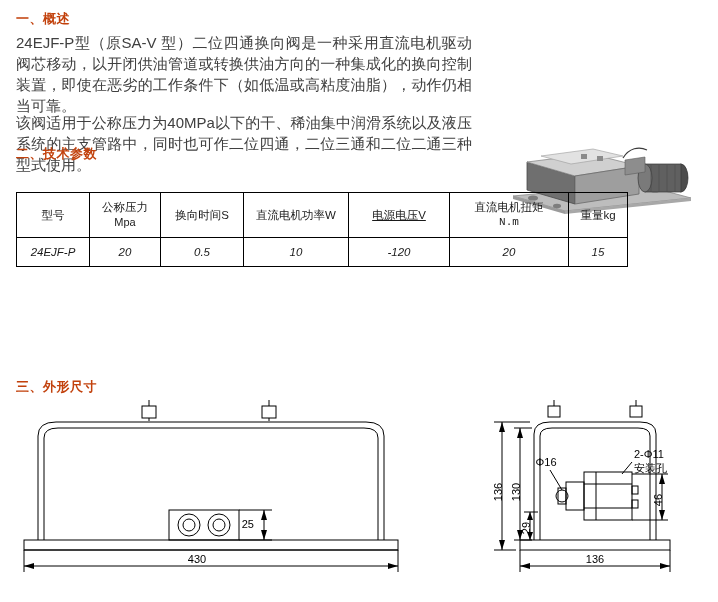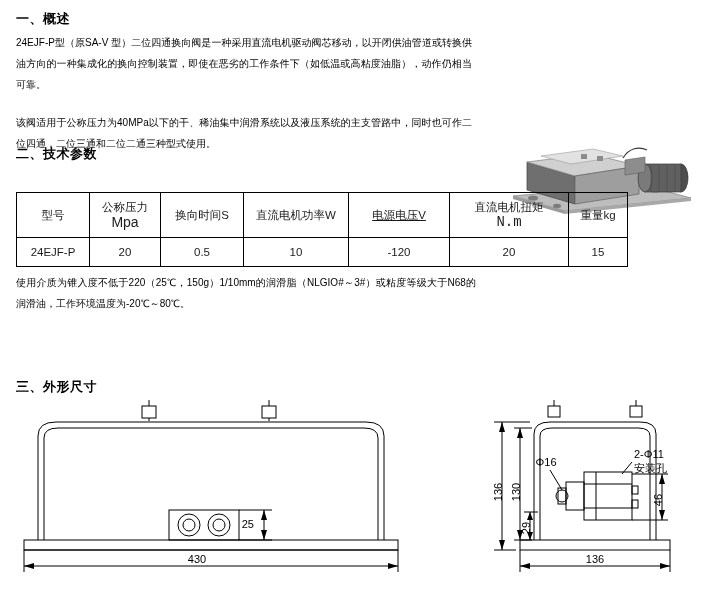--- a/index.html
+++ b/index.html
@@ -16,33 +16,33 @@
     overflow: hidden;
   }
   .page {
     position: relative;
     width: 718px;
     height: 602px;
   }
   .section-title {
     font-size: 13px;
     font-weight: bold;
-    color: #000000;
+    color: #c2410c;
     letter-spacing: 0.5px;
     font-family: Liberation Mono, monospace;
   }
   #sec1-title { position: absolute; left: 16px; top: 10px; }
   #sec2-title { position: absolute; left: 16px; top: 145px; }
   #sec3-title { position: absolute; left: 16px; top: 378px; }
 
   .para {
     position: absolute;
-    font-size: 10px;
+    font-size: 15px;
     line-height: 21px;
-    color: #000000;
+    color: #404040;
     text-align: justify;
   }
   #para1 { left: 16px; top: 32px; width: 456px; }
   #para2 { left: 16px; top: 112px; width: 456px; }
   #para3 { left: 16px; top: 272px; width: 460px; }
 
   
   .photo-wrap {
     position: absolute;
     left: 505px;
@@ -66,29 +66,29 @@
   }
   .spec-table th, .spec-table td {
     border: 1px solid #000;
     text-align: center;
     vertical-align: middle;
     padding: 3px 4px;
     font-weight: normal;
     line-height: 15px;
   }
   .spec-table thead th { height: 38px; }
-  .spec-table tbody td { height: 22px; }
+  .spec-table tbody td { height: 22px; font-style: italic; }
   .col-0 { width: 64px; }
   .col-1 { width: 62px; }
   .col-2 { width: 74px; }
   .col-3 { width: 96px; }
   .col-4 { width: 92px; text-decoration: underline; }
   .col-5 { width: 110px; font-family: Liberation Mono, monospace; }
   .col-6 { width: 50px; }
-  .sub { display: block; font-size: 14px; }
+  .sub { display: block; font-size: 11px; }
 
   
   .drawing {
     position: absolute;
   }
   #front-drawing { left: 14px; top: 400px; }
   #side-drawing { left: 472px; top: 400px; }
 
   .dim-text {
     font-size: 11px;
@@ -177,21 +177,20 @@
         <td>20</td>
         <td>0.5</td>
         <td>10</td>
         <td>-120</td>
         <td>20</td>
         <td>15</td>
       </tr>
     </tbody>
   </table>
 
-  <div class="para" id="para3">使用介质为锥入度不低于220（25℃，150g）1/10mm的润滑脂（NLGIO#～3#）或粘度等级大于N68的润滑油，工作环境温度为-20℃～80℃。</div>
 
   <div class="section-title" id="sec3-title">三、外形尺寸</div>
 
   <div class="drawing" id="front-drawing">
     <svg width="450" height="180" viewBox="0 0 450 180" xmlns="http://www.w3.org/2000/svg">
       <g stroke="#000" fill="none" stroke-width="1">
 
         <rect x="128" y="6" width="14" height="12"></rect>
         <line x1="135" y1="0" x2="135" y2="6"></line>
         <rect x="248" y="6" width="14" height="12"></rect>

